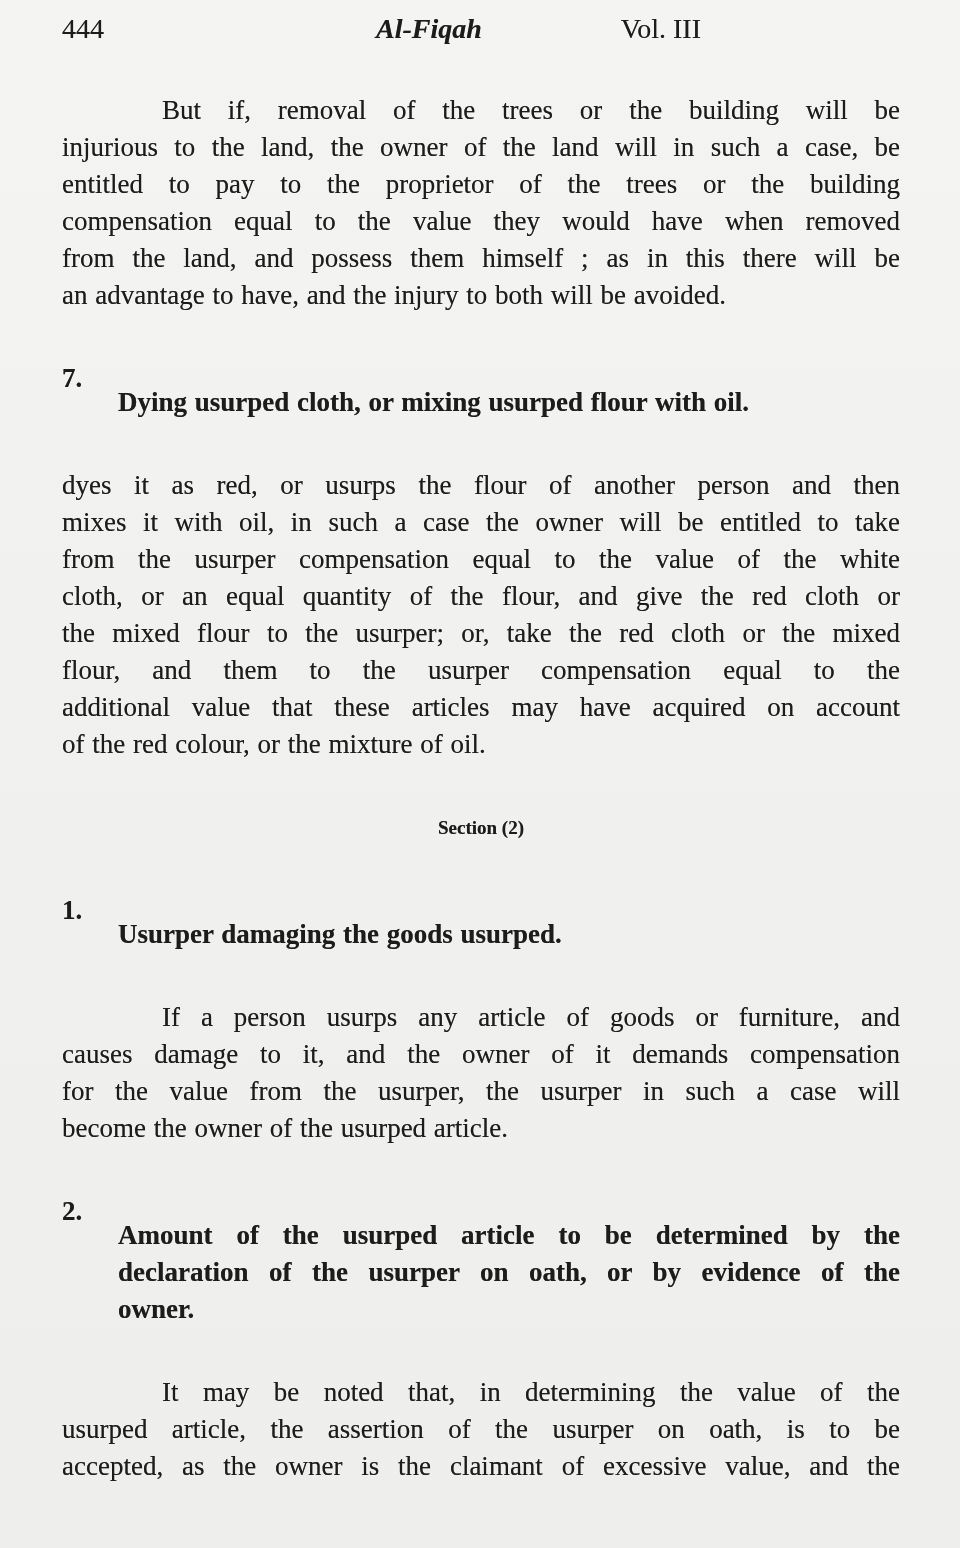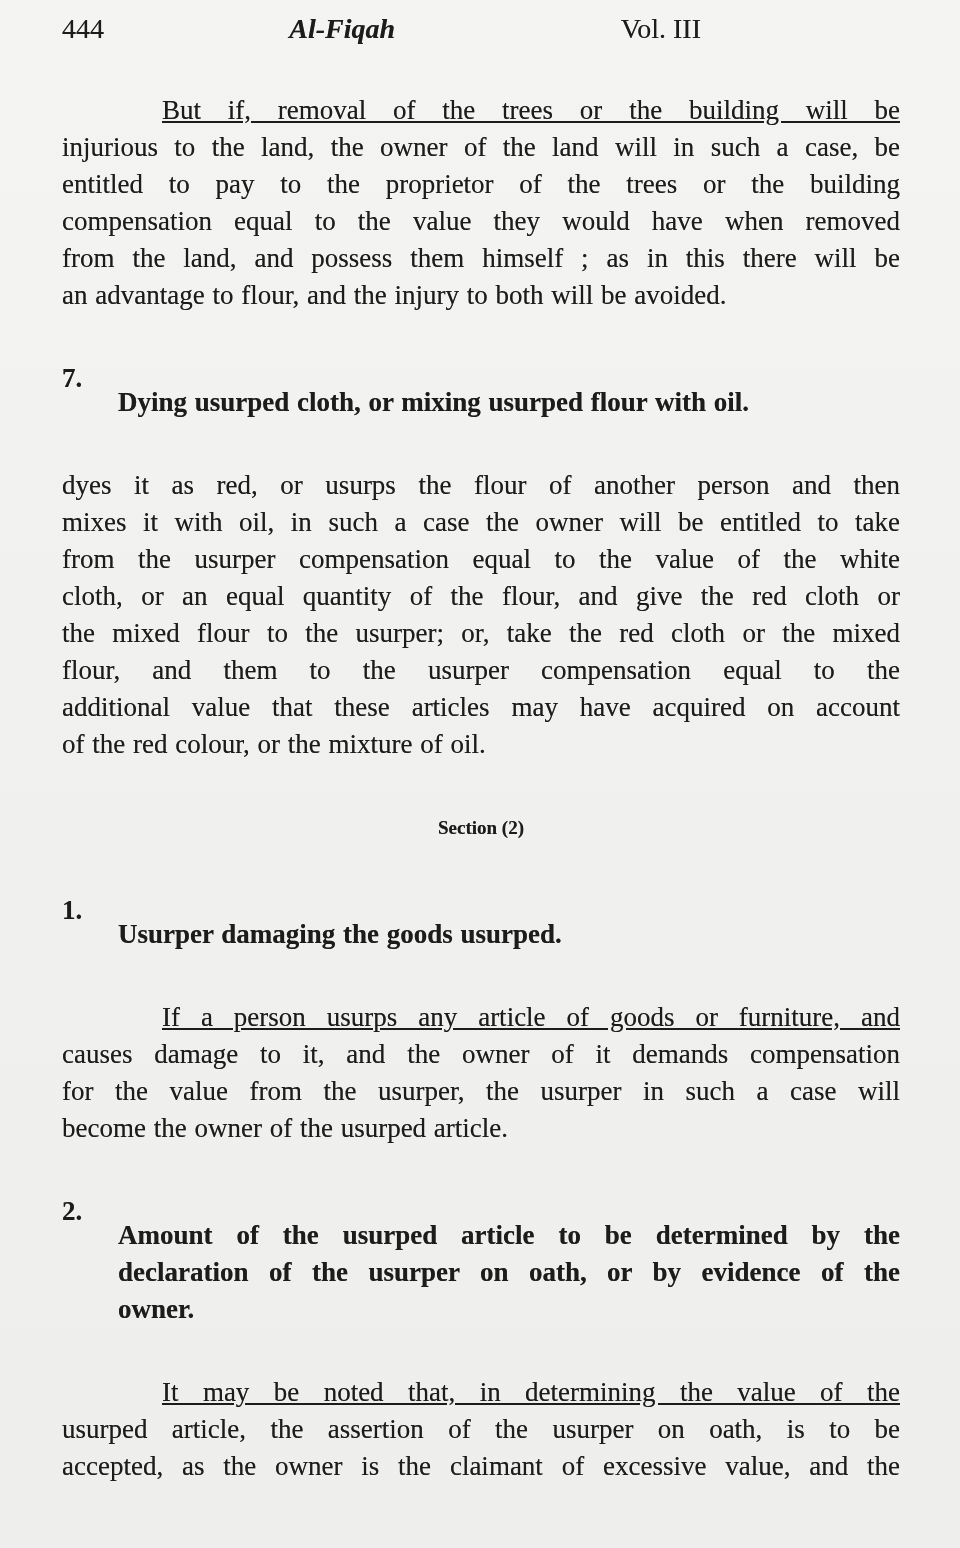--- a/index.html
+++ b/index.html
@@ -30,36 +30,37 @@
   
   .pghead {
     display: grid;
     grid-template-columns: 1fr 1fr 1fr;
     align-items: baseline;
     font-size: 28px;
     line-height: 34px;
   }
   .pnum   { text-align: left; }
   .ptitle {
+    text-align: center;
     font-style: italic;
     font-weight: 600;
     transform: translateX(-52px);
   }
   .pvol   { text-align: left; padding-right: 70px; }
 
   
   .block { margin-top: 46px; }
   #content { font-size: 27px; line-height: 37px; }
 
   .line {
     text-align: justify;
     text-align-last: justify;
     word-spacing: 1px;
   }
-  .line.first { text-indent: 100px; text-decoration: underline; }
+  .line.first { text-indent: 100px; }
   .line.last  { text-align-last: auto; }
 
   .nheading {
     display: flex;
     align-items: flex-start;
     font-weight: bold;
   }
   .hnum  { width: 56px; flex-shrink: 0; }
   .hbody { flex: 1; margin-top: 24px; }
   .bold  { font-weight: bold; }
@@ -78,21 +79,21 @@
     <span class="ptitle">Al-Fiqah</span>
     <span class="pvol">Vol. III</span>
   </header>
   <main id="content">
       <div class="paragraph block">
         <div class="line first">But if, removal of the trees or the building will be</div>
         <div class="line">injurious to the land, the owner of the land will in such a case, be</div>
         <div class="line">entitled to pay to the proprietor of the trees or the building</div>
         <div class="line">compensation equal to the value they would have when removed</div>
         <div class="line">from the land, and possess them himself ; as in this there will be</div>
-        <div class="line last">an advantage to flour, and the injury to both will be avoided.</div>
+        <div class="line last">an advantage to have, and the injury to both will be avoided.</div>
       </div>
       <div class="nheading block">
         <span class="hnum">7.</span>
         <div class="hbody">
           <div class="line bold last">Dying usurped cloth, or mixing usurped flour with oil.</div>
         </div>
       </div>
       <div class="paragraph block">
         <div class="line">dyes it as red, or usurps the flour of another person and then</div>
         <div class="line">mixes it with oil, in such a case the owner will be entitled to take</div>

